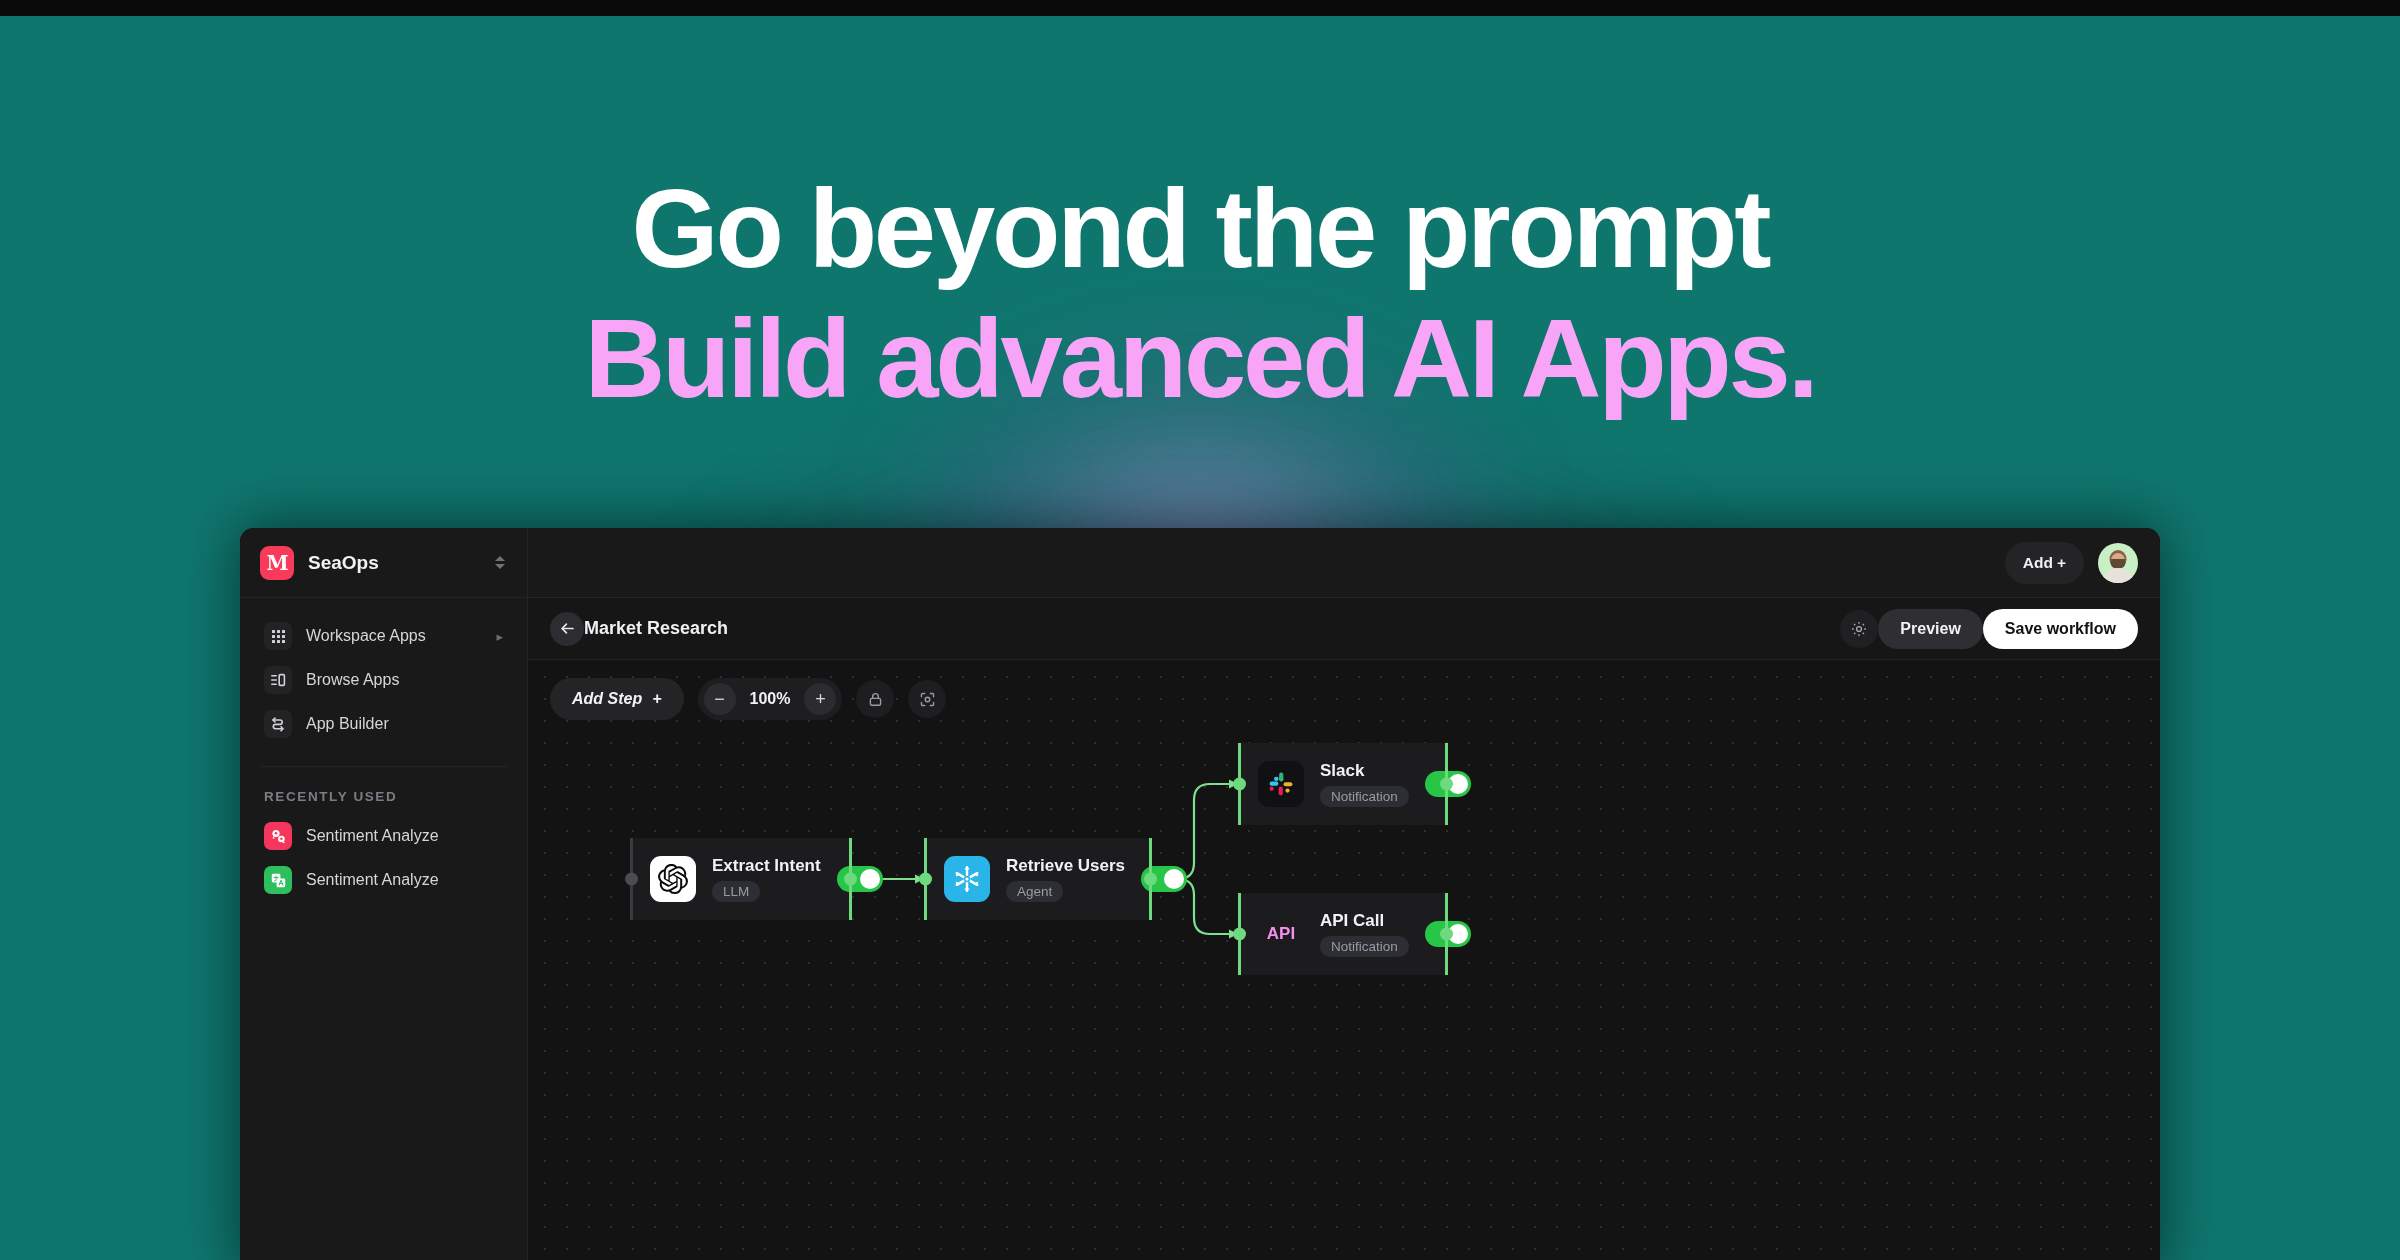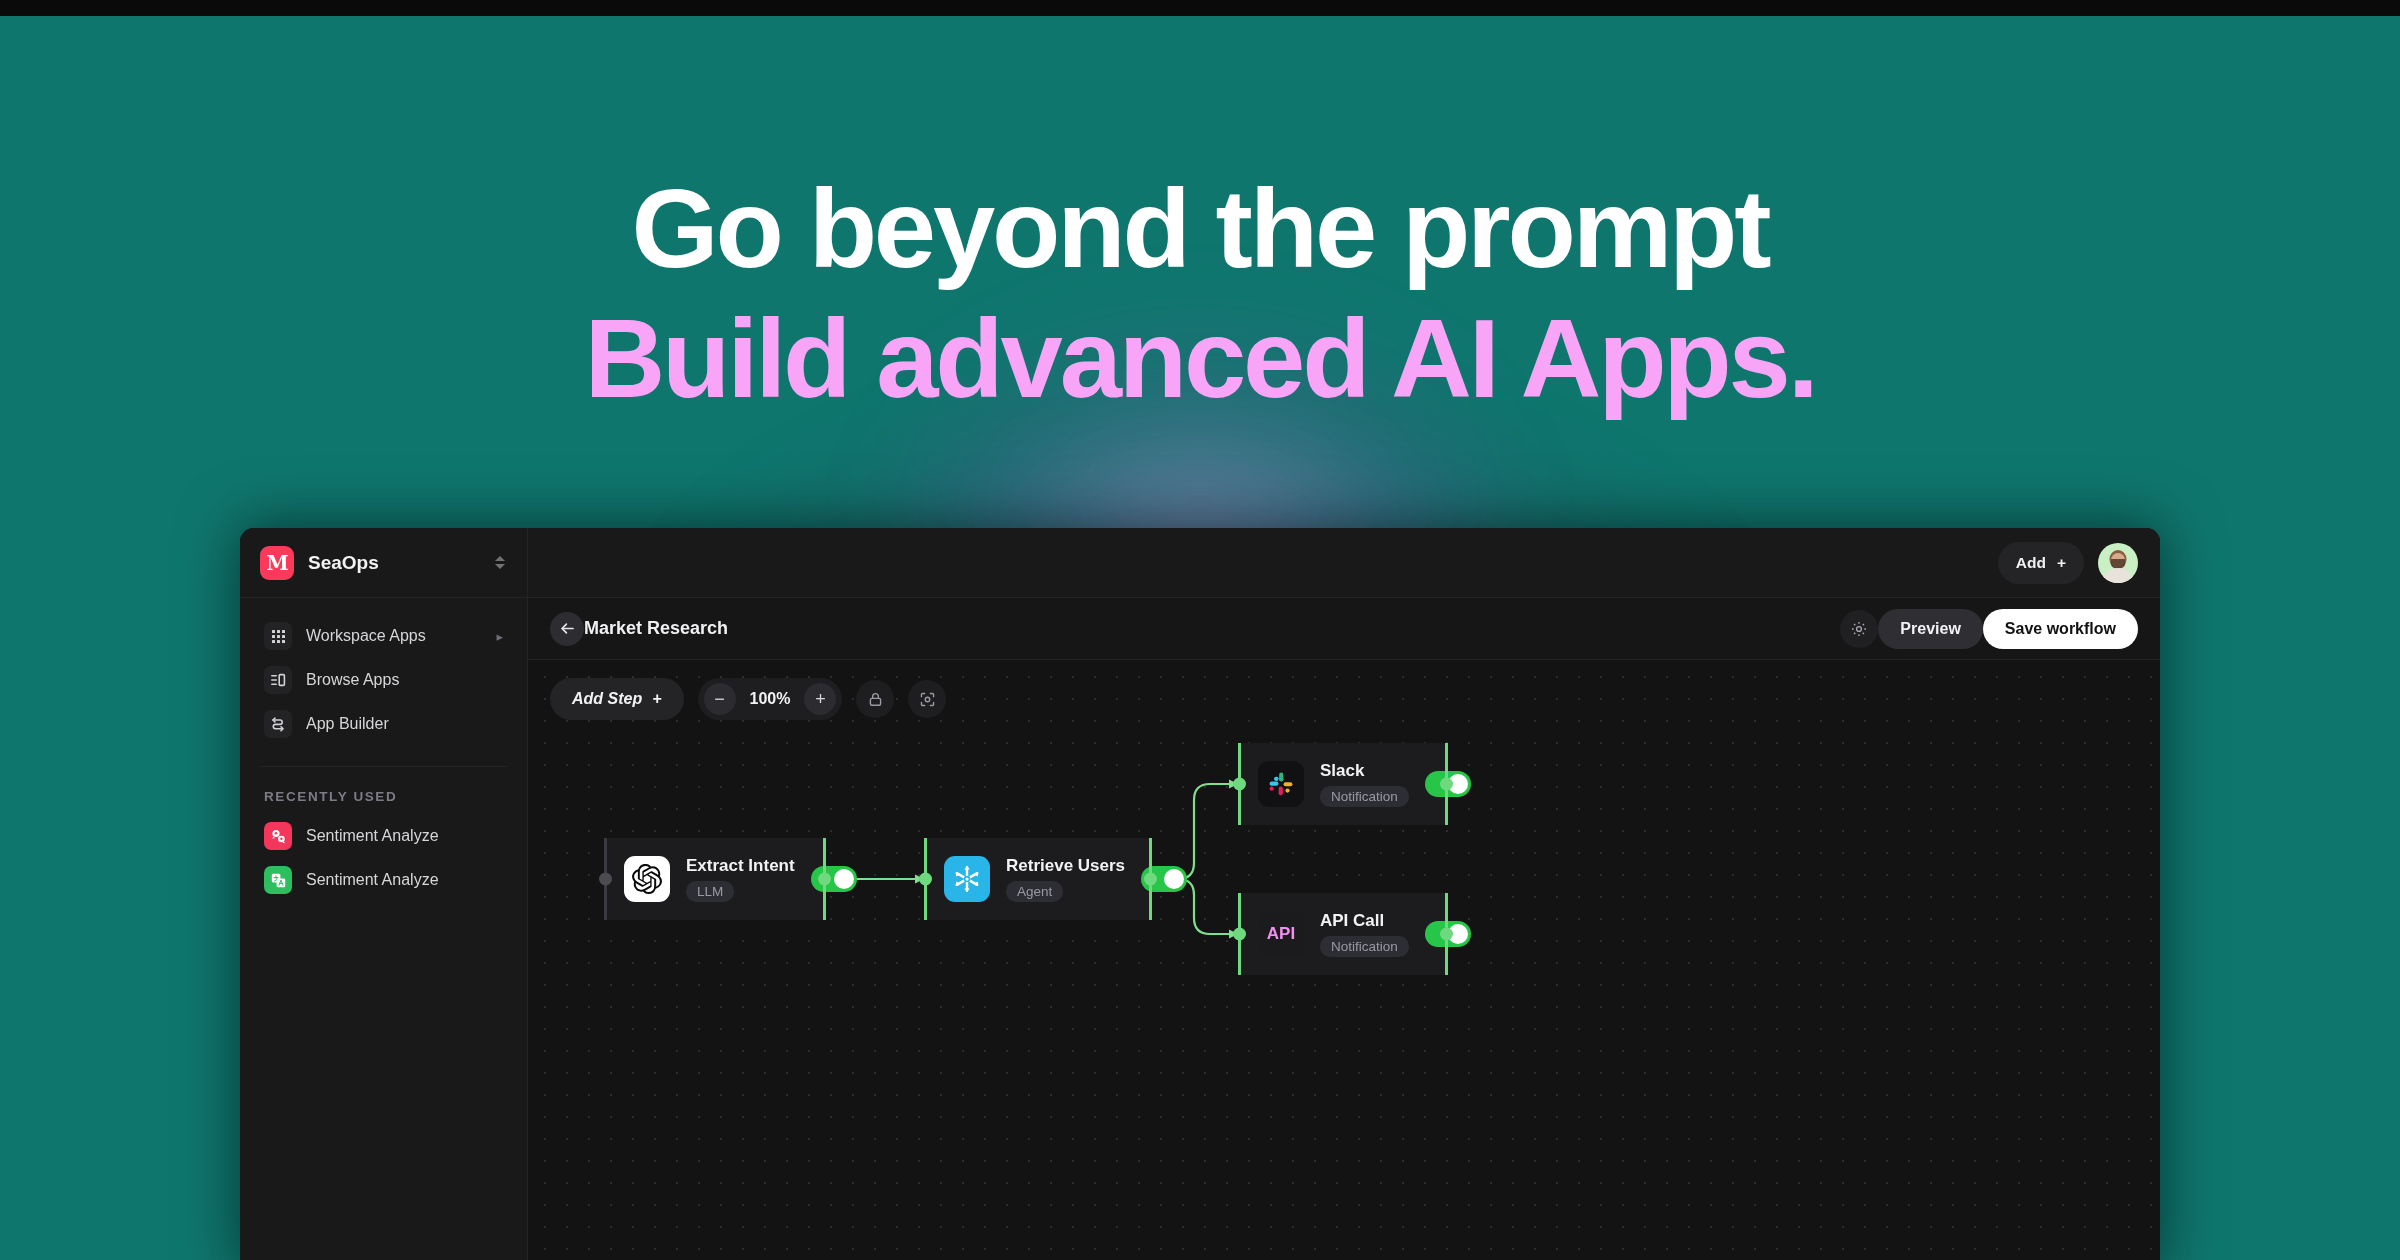--- a/index.html
+++ b/index.html
@@ -112,21 +112,21 @@
   }
   .search-ph { color:#8b8b93; font-size:15px; display:flex; align-items:center; gap:7px; }
   .kbd {
     display:inline-flex; align-items:center; justify-content:center;
     min-width:24px; height:24px; padding:0 5px; border-radius:6px;
     background:#131314; color:#bdbdc4; font-size:13.5px;
   }
   .add-btn {
     height:42px; padding:0 18px; border-radius:21px; background:#242427;
     color:#f1f1f3; font-size:15.5px; font-weight:700;
-    display:flex; align-items:center; gap:11px; cursor:pointer;
+    display:flex; align-items:center; gap:4px; cursor:pointer;
   }
   .avatar {
     width:40px; height:40px; border-radius:50%; overflow:hidden;
     background:#C9F0C4; position:relative; flex:0 0 40px; cursor:pointer;
   }
   .av-head { position:absolute; left:50%; top:7px; transform:translateX(-50%); width:17px; height:18px; border-radius:50% 50% 46% 46%; background:#8a5f44; }
   .av-face { position:absolute; left:50%; top:10px; transform:translateX(-50%); width:14px; height:15px; border-radius:50%; background:#d8ab8a; }
   .av-beard{ position:absolute; left:50%; top:16px; transform:translateX(-50%); width:14px; height:10px; border-radius:0 0 50% 50%; background:#4e3526; opacity:.85;}
   .av-body { position:absolute; left:50%; bottom:-3px; transform:translateX(-50%); width:34px; height:18px; border-radius:17px 17px 0 0; background:#e8e3da; }
 
@@ -401,21 +401,21 @@
             <path d="M624 219 H 650 Q 666 219 666 203 V 140 Q 666 124 682 124 H 710"></path>
             <path d="M624 219 H 650 Q 666 219 666 235 V 258 Q 666 274 682 274 H 710"></path>
           </g>
           <g fill="#7fdf8e">
             <path d="M396 219 l-9 -4.6 v9.2 z"></path>
             <path d="M710 124 l-9 -4.6 v9.2 z"></path>
             <path d="M710 274 l-9 -4.6 v9.2 z"></path>
           </g>
         </svg>
 
-        <div class="node no-left" style="left:76px; top:178px; width:222px;">
+        <div class="node no-left" style="left:102px; top:178px; width:222px;">
           <span class="port in grey"></span>
           <span class="port out green"></span>
           <span class="node-ico" style="background:#FFFFFF">
             <svg width="30" height="30" viewBox="0 0 24 24" fill="#0b0b0d">
               <path d="M22.28 9.82a5.99 5.99 0 0 0-.52-4.91 6.05 6.05 0 0 0-6.52-2.9A6 6 0 0 0 4.98 4.18a5.99 5.99 0 0 0-4 2.9 6.05 6.05 0 0 0 .74 7.1 5.98 5.98 0 0 0 .51 4.9 6.05 6.05 0 0 0 6.52 2.9A5.98 5.98 0 0 0 13.26 24a6.06 6.06 0 0 0 5.77-4.21 5.99 5.99 0 0 0 4-2.9 6.06 6.06 0 0 0-.75-7.07zM13.26 22.43a4.48 4.48 0 0 1-2.88-1.04l.14-.08 4.78-2.76a.79.79 0 0 0 .39-.68v-6.74l2.02 1.17a.07.07 0 0 1 .04.05v5.58a4.5 4.5 0 0 1-4.5 4.5zM3.6 18.3a4.47 4.47 0 0 1-.54-3.01l.14.09 4.79 2.76a.77.77 0 0 0 .78 0l5.84-3.37v2.33a.08.08 0 0 1-.03.06l-4.84 2.8a4.5 4.5 0 0 1-6.14-1.65zM2.34 7.9a4.49 4.49 0 0 1 2.35-1.97V11.6a.77.77 0 0 0 .38.67l5.82 3.36-2.02 1.17a.07.07 0 0 1-.07 0l-4.83-2.8a4.5 4.5 0 0 1-1.64-6.15zm16.6 3.87-5.83-3.4L15.13 7.2a.07.07 0 0 1 .07 0l4.83 2.79a4.5 4.5 0 0 1-.68 8.11v-5.66a.8.8 0 0 0-.4-.67zm2.01-3.03-.14-.08-4.78-2.79a.78.78 0 0 0-.79 0L9.4 9.23V6.9a.07.07 0 0 1 .03-.06l4.83-2.79a4.5 4.5 0 0 1 6.68 4.66zM8.3 12.87l-2.02-1.17a.08.08 0 0 1-.04-.06V6.07a4.5 4.5 0 0 1 7.38-3.45l-.14.08L8.7 5.46a.79.79 0 0 0-.4.68zm1.1-2.36 2.6-1.5 2.6 1.5v3l-2.6 1.5-2.6-1.5z"></path>
             </svg>
           </span>
           <span class="node-txt">
             <span class="node-title">Extract Intent</span>
             <span class="node-badge">LLM</span>

